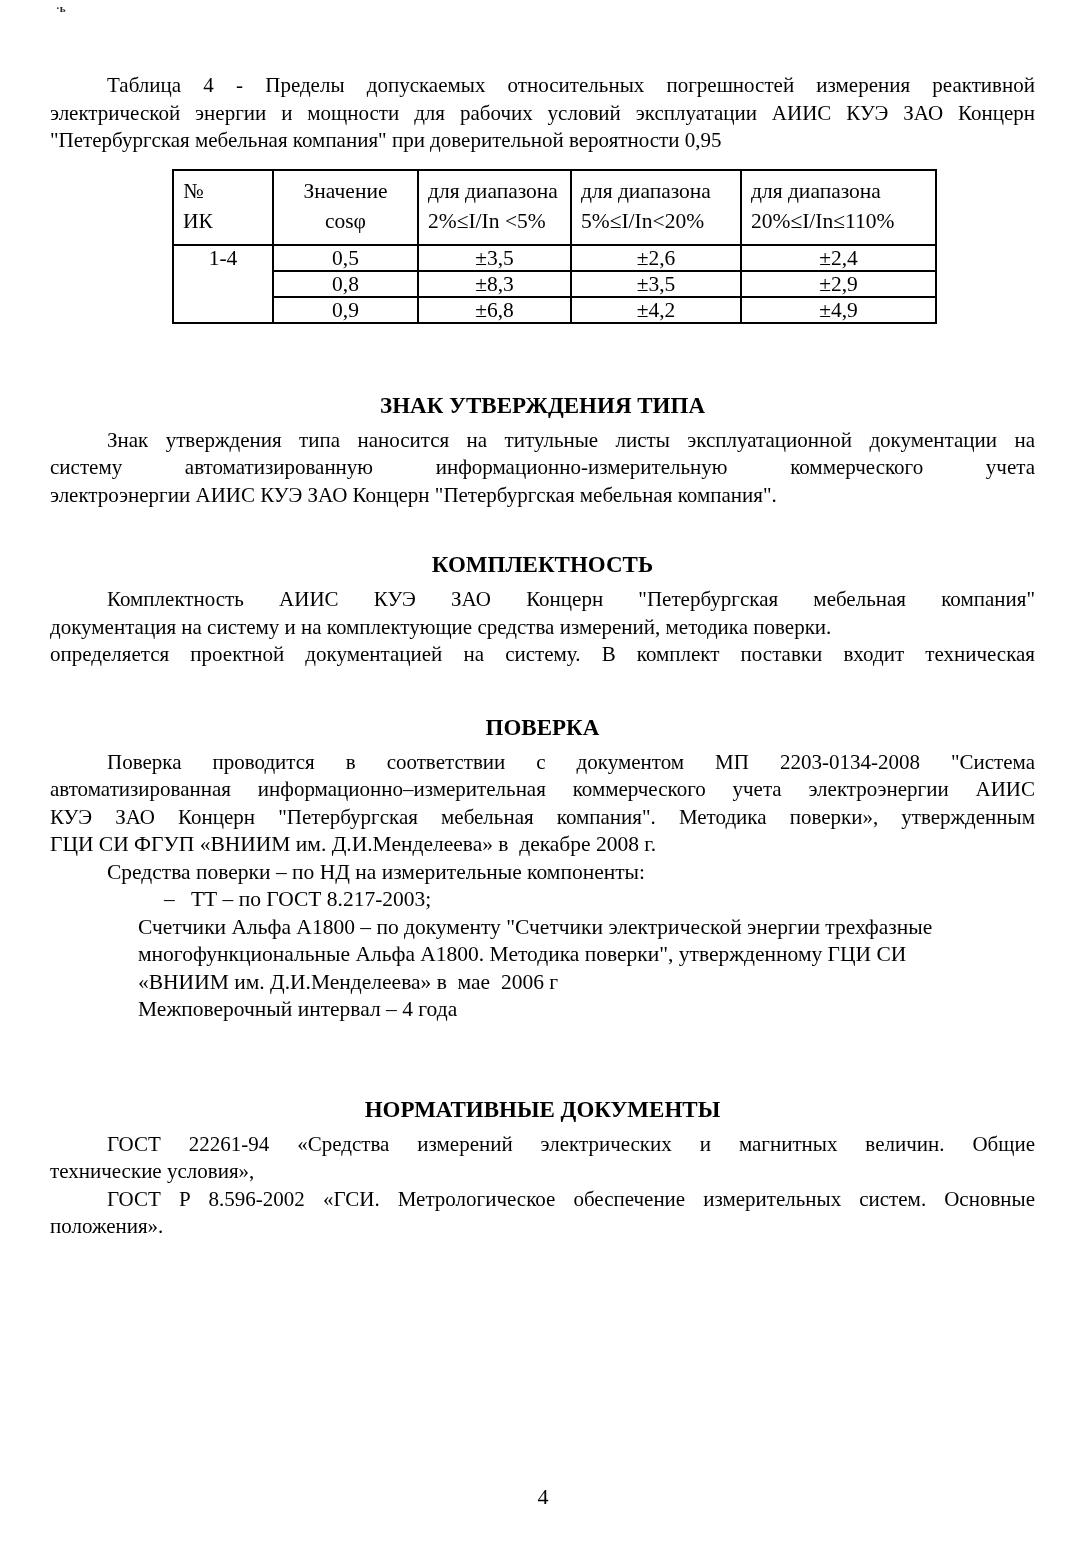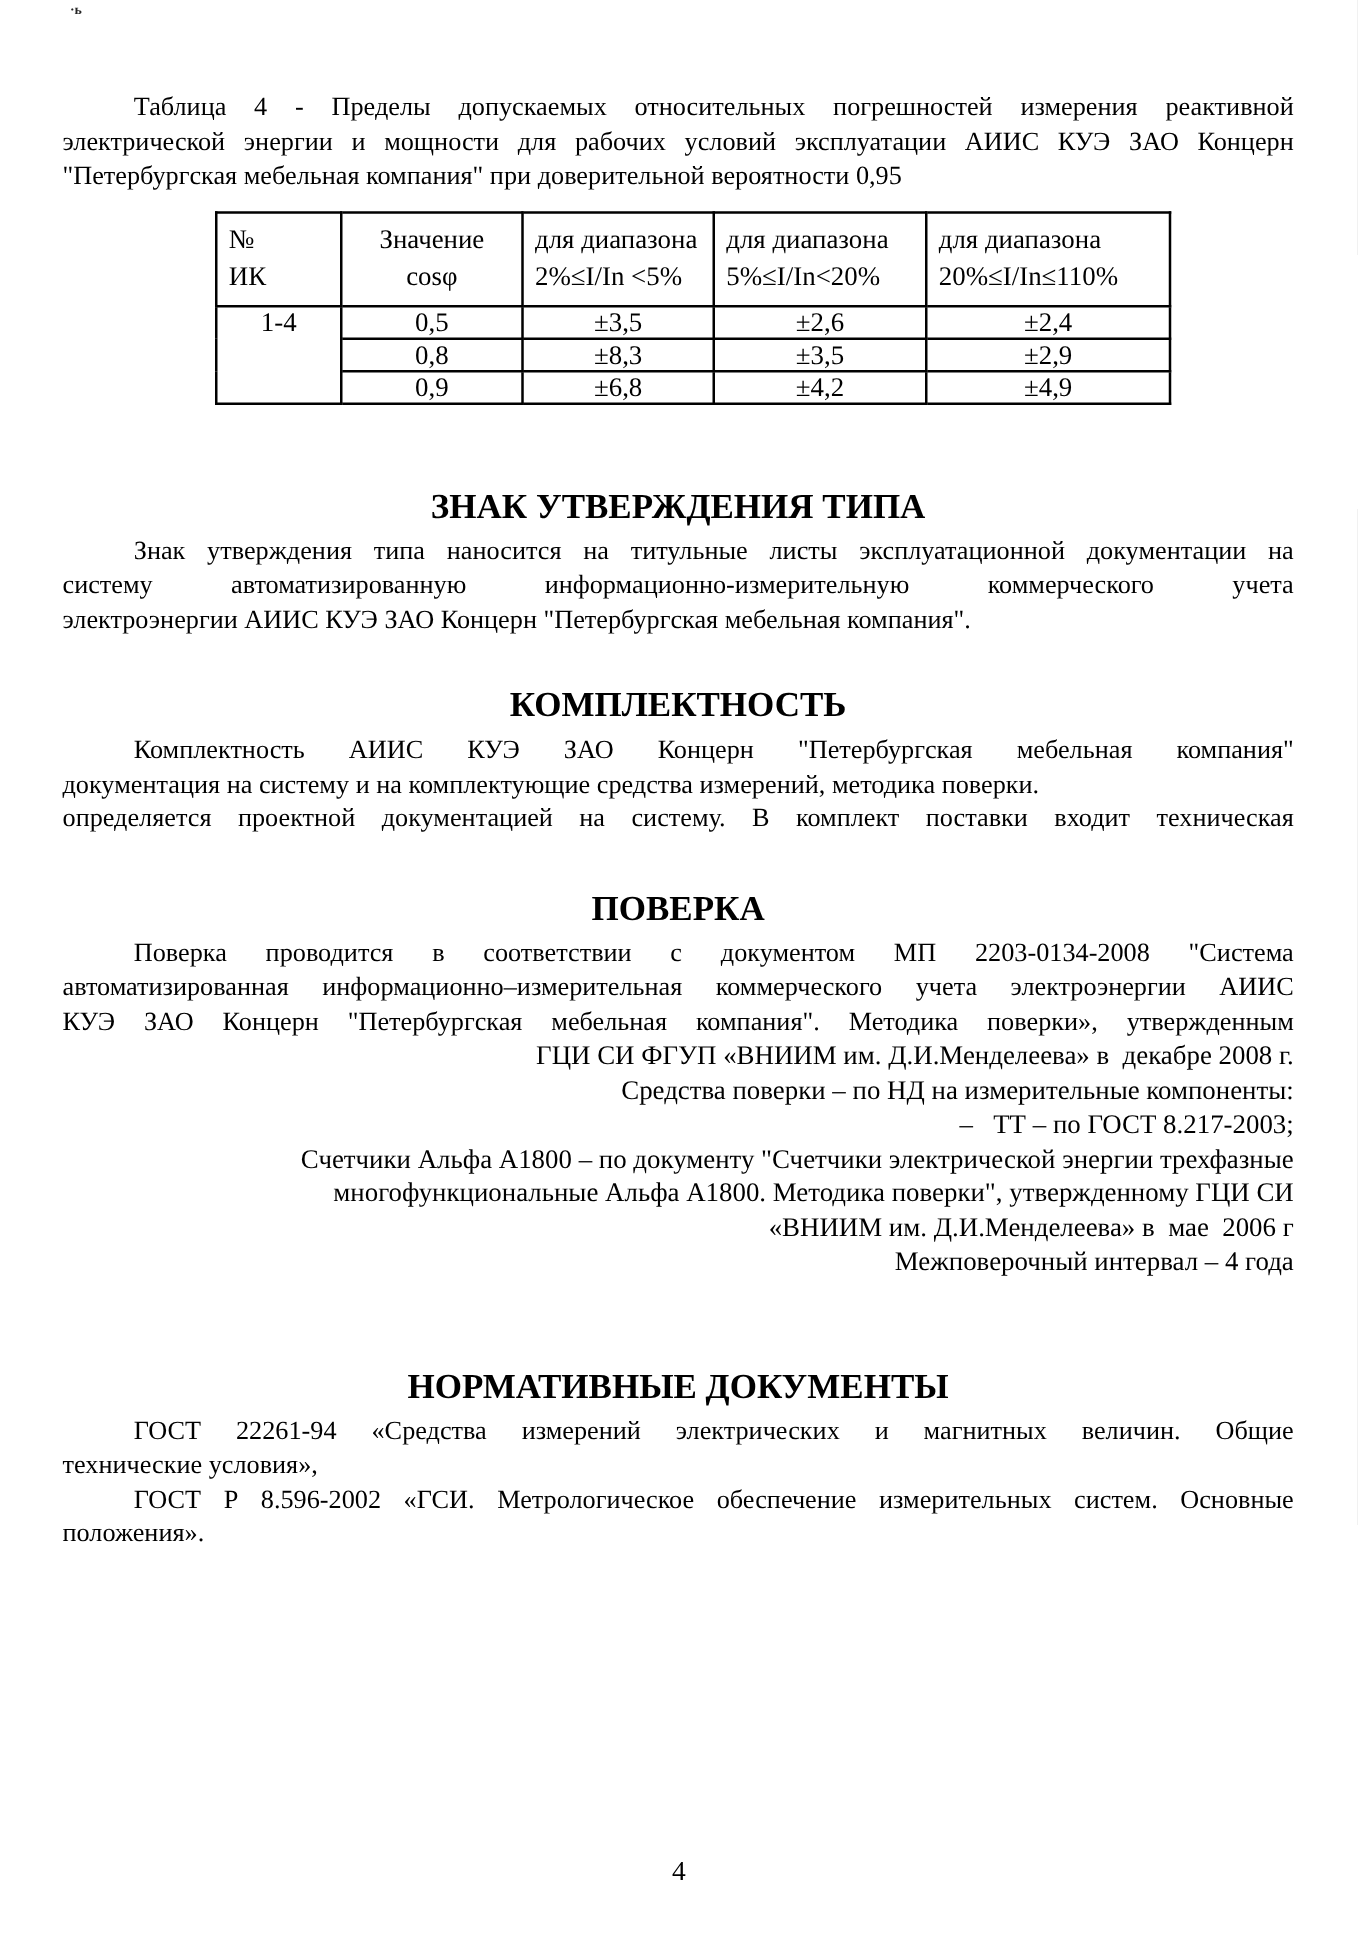--- a/index.html
+++ b/index.html
@@ -24,27 +24,27 @@
     font-size: 21px;
     line-height: 27.5px;
     text-align: justify;
     text-align-last: justify;
   }
   .jline.last { text-align-last: left; }
   .indent { text-indent: 57px; }
   .plain {
     font-size: 21.5px;
     line-height: 27.5px;
-    text-align: right;
+    text-align: left;
     white-space: pre-wrap;
   }
   .caption { margin-top: 72px; }
 
   .sec-h {
-    font-size: 28px;
+    font-size: 23px;
     line-height: 28px;
     font-weight: bold;
     text-align: center;
   }
   .h-approval   { margin-top: 68px; }
   .h-complete   { margin-top: 42px; }
   .h-verif      { margin-top: 45px; }
   .h-normative  { margin-top: 72px; }
 
   table.err-table {
@@ -68,21 +68,21 @@
   .th-center { text-align: center; }
   table.err-table td {
     height: 26px;
     line-height: 24px;
     text-align: center;
     padding: 0;
   }
   td.row-label { vertical-align: top; padding-top: 2px; }
 
   .item-dash  { margin-left: 114px; }
-  .item-block { margin-left: 120px; }
+  .item-block { margin-left: 88px; }
 
   .page-number {
     position: absolute;
     left: 0; right: 0;
     top: 1484px;
     text-align: center;
     font-size: 22px;
   }
 </style>
 </head>

